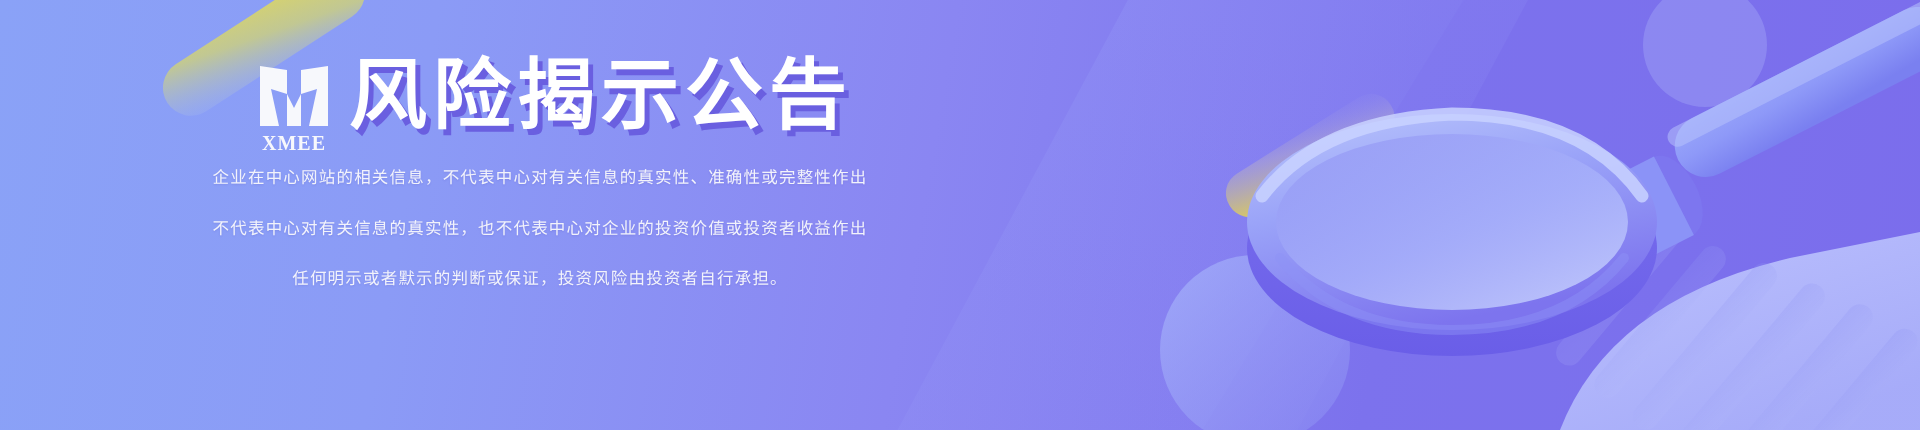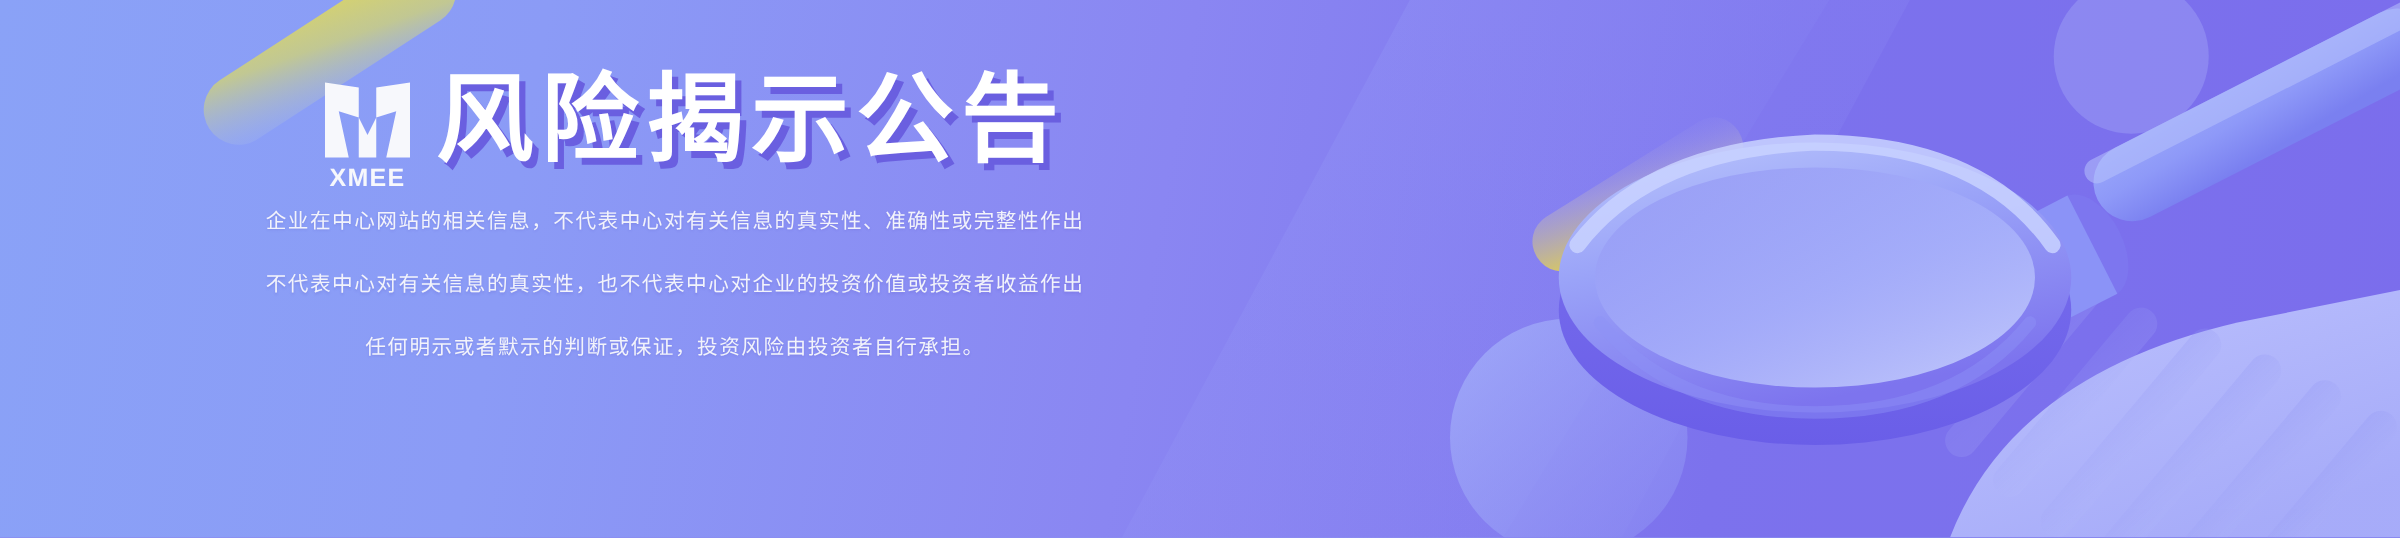--- a/index.html
+++ b/index.html
@@ -30,39 +30,39 @@
   }
 
   .logo{
     position:relative;width:78px;height:92px;margin-top:6px;margin-right:16px;
     display:flex;flex-direction:column;align-items:center;
   }
   .logo-mark{display:block;width:74px;height:64px;}
   .logo-text{
     margin-top:5px;
     font-size:20px;font-weight:bold;letter-spacing:1px;
-    color:#f7f8fc;font-family:Liberation Sans, sans-serif;
+    color:#f7f8fc;font-family:Liberation Serif, serif;
     line-height:1;
   }
 
   .main-title{
     position:relative;
     font-family:Liberation Serif, serif;
     font-size:78px;font-weight:bold;letter-spacing:6px;
     color:#ffffff;line-height:1.02;
     text-shadow:5px 6px 0 #6a5fe0;
     white-space:nowrap;
     margin-top:-2px;
   }
 
   .body-text{
     position:absolute;left:0;top:170px;width:1080px;
     text-align:center;
     color:#f2f3fb;
-    font-family:Liberation Mono, monospace;
+    font-family:Liberation Serif, serif;
     font-size:16.5px;
     letter-spacing:1.2px;
   }
   .body-line{
     display:block;
     line-height:1;
     margin-bottom:34px;
     white-space:nowrap;
     text-shadow:0 1px 2px rgba(70,60,180,.18);
   }

